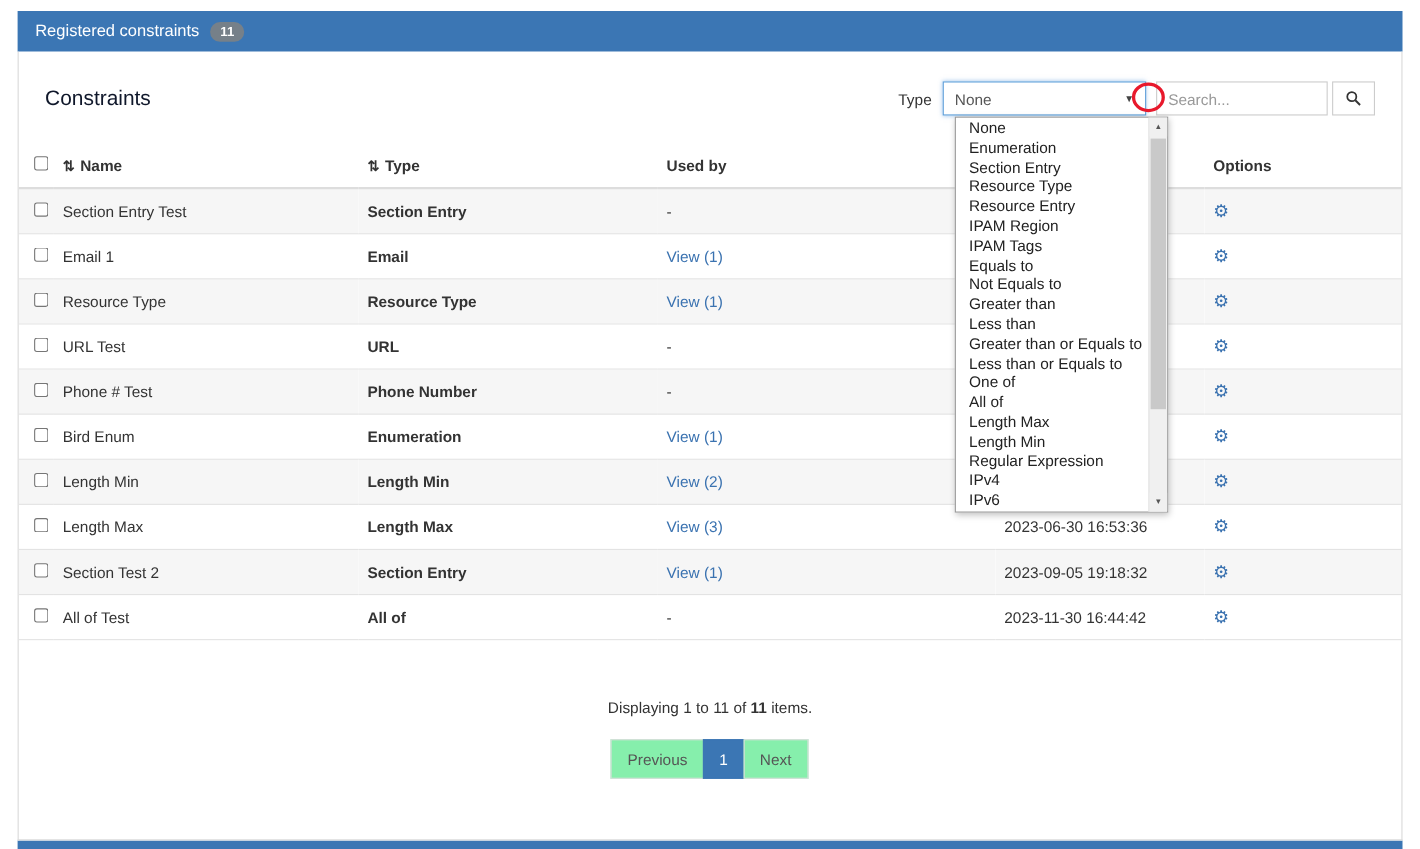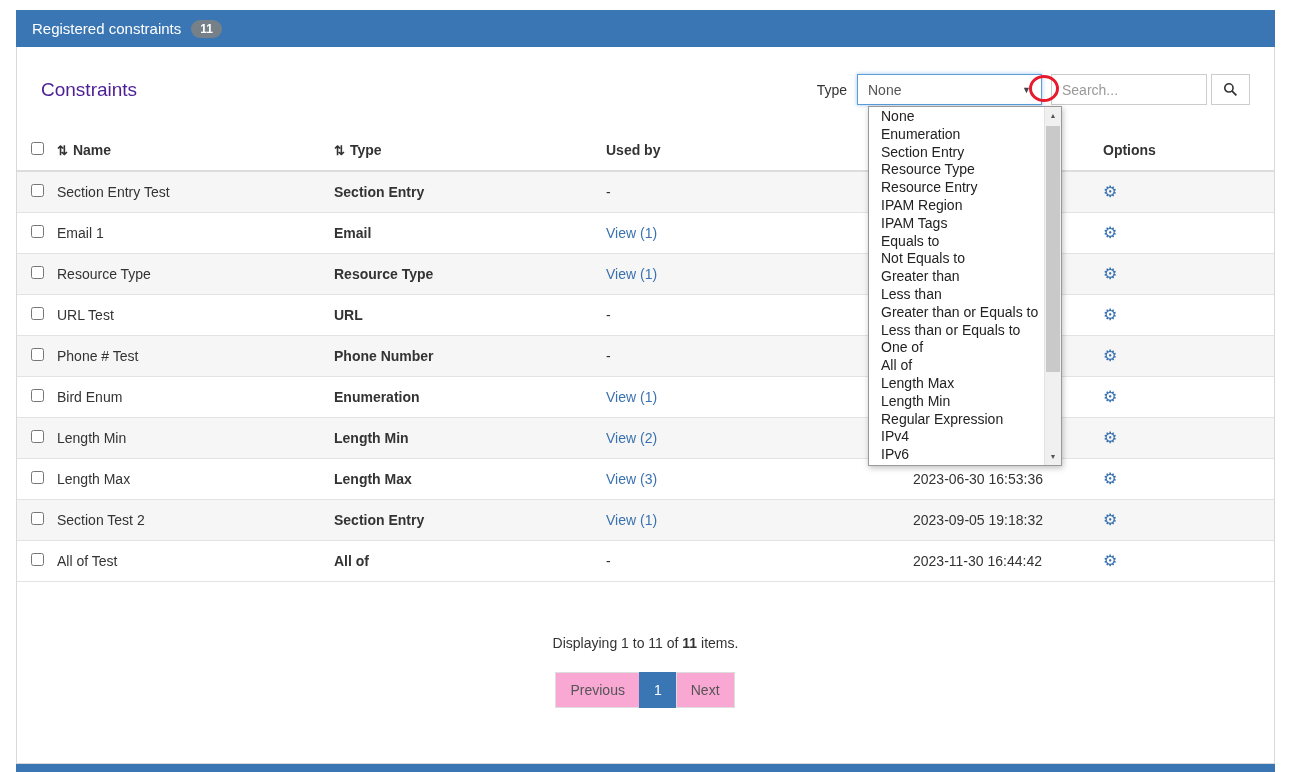--- a/index.html
+++ b/index.html
@@ -28,21 +28,21 @@
   
   .card {
     flex:1 1 auto; background:#fff;
     border-left:1px solid #d9d9d9; border-right:1px solid #d9d9d9; border-bottom:1px solid #d9d9d9;
     position:relative;
   }
   .toolbar {
     display:flex; align-items:center; justify-content:space-between;
     padding:27px 24px 25px 24px;
   }
-  .panel-title { font-size:19px; color:#4c1d95; }
+  .panel-title { font-size:19px; color:#0f172a; }
   .controls { display:flex; align-items:center; }
   .type-label { font-size:14px; color:#333; margin-right:10px; }
   .select {
     width:185px; height:31px; background:#fff;
     border:1px solid var(--color-focus,#5b9dd9);
     box-shadow:0 0 4px rgba(81,148,218,.55);
     display:flex; align-items:center; justify-content:space-between;
     padding:0 10px; cursor:pointer;
   }
   .select-value { font-size:14px; color:#555; }
@@ -71,21 +71,21 @@
   col.c-options { width:auto; }
   .sort { margin-right:5px; font-size:13px; }
   .cell-type { font-weight:bold; }
   .used-link { color:var(--color-link,#3a72b0); text-decoration:none; }
   .gear { color:var(--color-link,#3a72b0); font-size:16px; cursor:pointer; }
   input[type="checkbox"] { width:13px; height:13px; cursor:pointer; }
   
   .summary { text-align:center; margin-top:53px; font-size:14px; color:#333; }
   .pagination { display:flex; justify-content:center; margin-top:21px; }
   .page-btn {
-    border:1px solid #ddd; background:#f9a8d4; color:#555; font-size:14px;
+    border:1px solid #ddd; background:#86efac; color:#555; font-size:14px;
     padding:9px 14px; margin-left:-1px; cursor:pointer; min-width:32px; text-align:center;
   }
   .page-btn.active {
     background:var(--color-primary,#3b76b4); border-color:var(--color-primary,#3b76b4); color:#fff;
   }
   .bottom-bar { height:8px; background:var(--color-primary,#3b76b4); flex:0 0 auto; }
   
   .dropdown {
     position:absolute; left:868px; top:106px; width:194px; height:360px;
     background:#fff; border:1px solid #999; box-shadow:1px 2px 6px rgba(0,0,0,.25);

